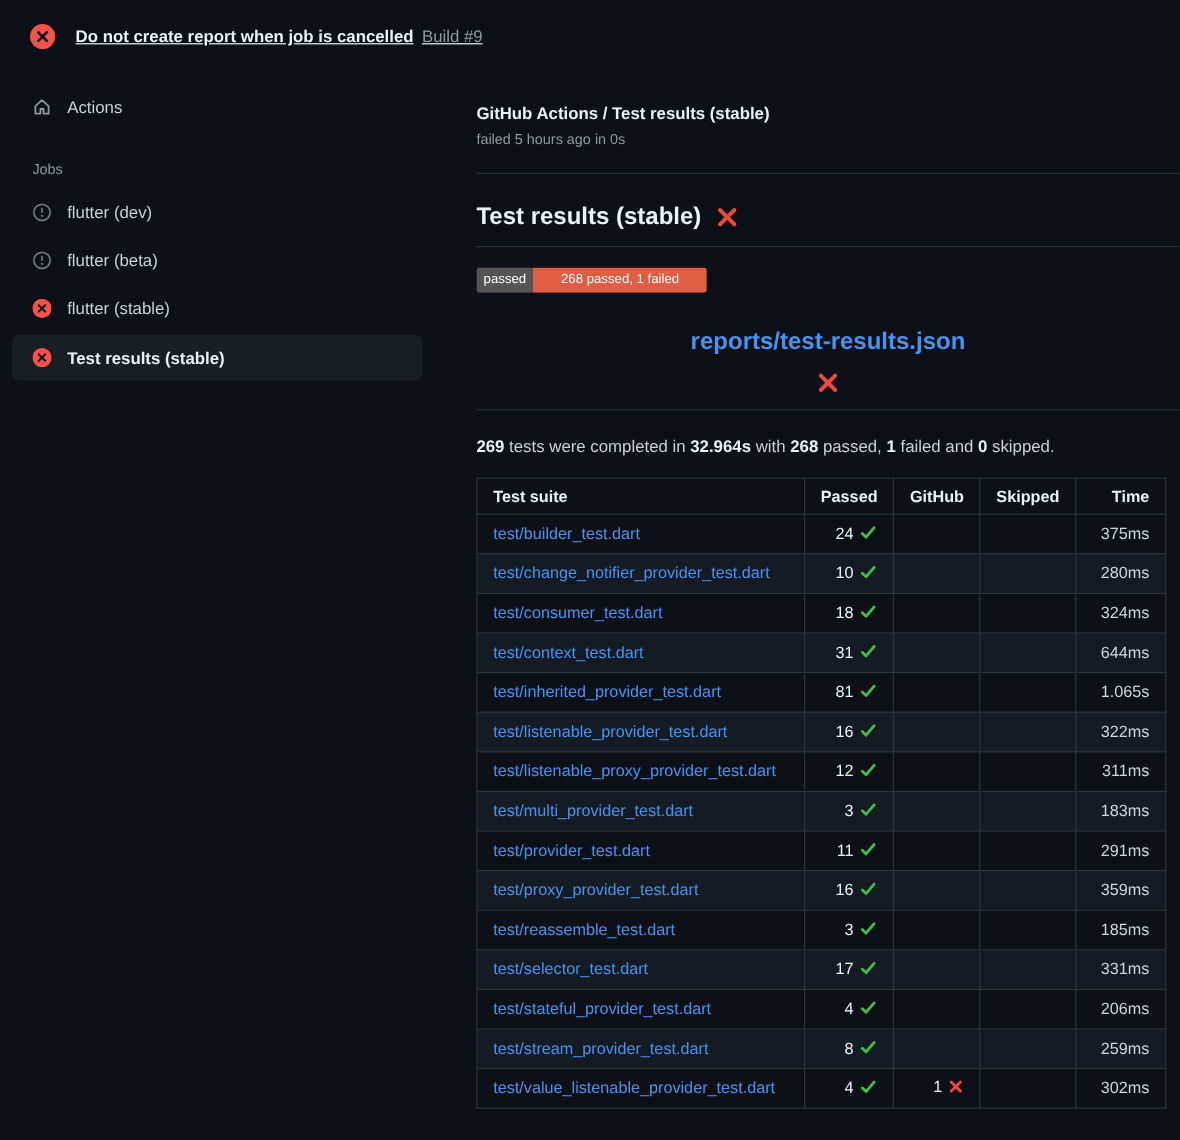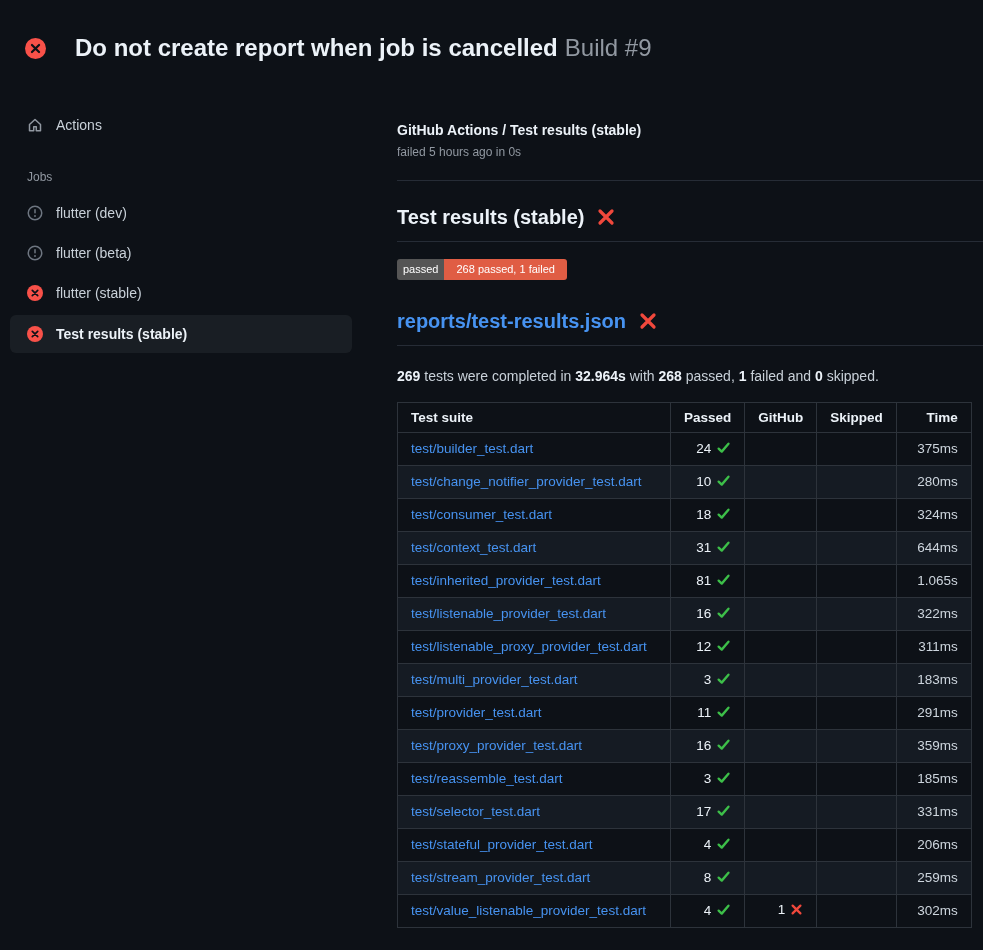--- a/index.html
+++ b/index.html
@@ -3,21 +3,21 @@
 <meta charset="utf-8">
 <style>
   * { box-sizing: border-box; }
   html,body { margin:0; padding:0; }
   body {
     width:983px; height:950px; overflow:hidden;
     background:#0d1117; color:#c9d1d9;
     font-family:"Liberation Sans", sans-serif;
   }
   .build-header { display:flex; align-items:center; gap:13px; padding:18px 24px 13px 25px; }
-  .build-title { font-size:24px; font-weight:700; color:#ecf2f8; margin:16px; line-height:1.2; }
+  .build-title { font-size:14px; font-weight:700; color:#ecf2f8; margin:4px; line-height:1.2;text-decoration:underline; }
   .build-num { color:#9198a1; font-weight:400; margin-left:7px; }
 
   .layout { display:flex; align-items:flex-start; }
   .sidebar { width:371px; flex:none; padding-top:14px; }
   .side-item { display:flex; align-items:center; gap:13px; margin:0 19px 2px 10px; padding:10px 17px;
                border-radius:6px; font-size:14px; color:#c9d1d9; cursor:pointer; line-height:1.3; }
   .side-item.selected { background:rgba(177,186,196,0.08); color:#ecf2f8; font-weight:700; }
   .jobs-heading { font-size:12px; color:#9198a1; padding:24px 27px 10px; }
   .icon { display:inline-flex; flex:none; align-items:center; }
 
@@ -26,25 +26,25 @@
   .status-line { font-size:12px; color:#9198a1; margin-top:7px; }
   .divider { border:0; border-top:1px solid #262c36; margin:21px 0 0; }
 
   .section-title { display:flex; align-items:center; gap:12px; margin:25px 0 0;
                    font-size:20px; font-weight:700; color:#ecf2f8;
                    padding-bottom:12px; border-bottom:1px solid #262c36; }
 
   .badge { display:inline-flex; margin-top:17px; border-radius:3px; overflow:hidden;
            font-size:11px; line-height:1; font-weight:400; }
   .badge-label { background:var(--badge-label-bg,#555555); color:#ffffff; padding:5px 6px; }
-  .badge-value { background:var(--badge-value-bg,#e05d44); color:#ffffff; padding:5px 12px; }
+  .badge-value { background:var(--badge-value-bg,#e05d44); color:#ffffff; padding:5px 23px; }
 
   .report-title { display:flex; align-items:center; gap:12px; margin:30px 0 0;
                   font-size:20px; font-weight:700; padding-bottom:12px;
-                  border-bottom:1px solid #262c36; }
+                  border-bottom:1px solid #262c36;flex-direction:column; }
   .report-link { color:var(--accent-link,#4793f1); text-decoration:none; }
 
   .summary-line { margin:22px 0 0; font-size:14px; color:#c9d1d9; }
   .summary-line b { color:#ecf2f8; font-weight:700; }
 
   .results-table { border-collapse:collapse; margin-top:18px; font-size:13.5px; table-layout:fixed; }
   .results-table th, .results-table td { border:1px solid #2d333b; padding:7px 13px; overflow:hidden; }
   .results-table th { color:#ecf2f8; font-weight:700; text-align:left; }
   .results-table th.th-num { text-align:center; }
   .results-table th.th-time { text-align:right; }

